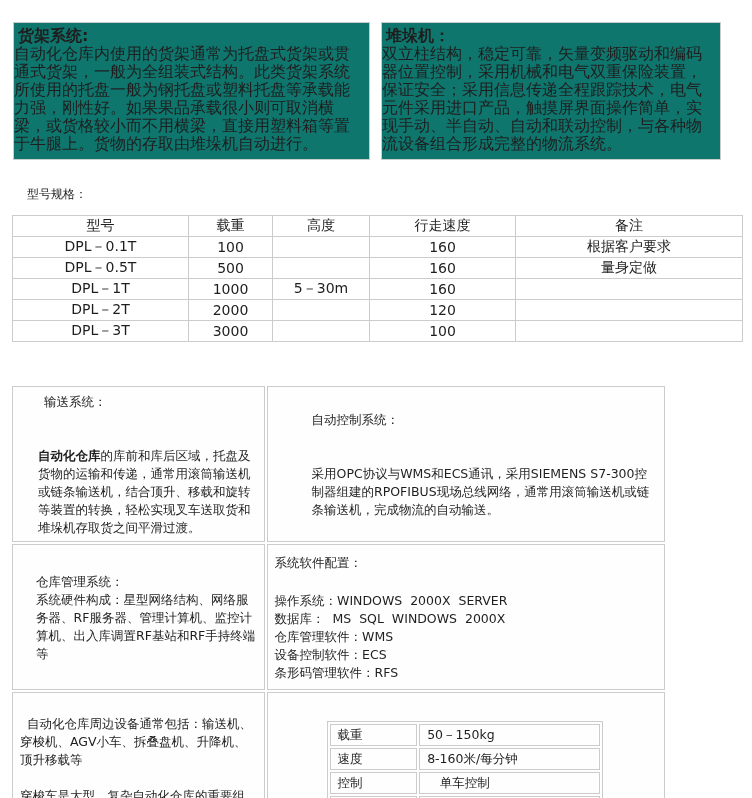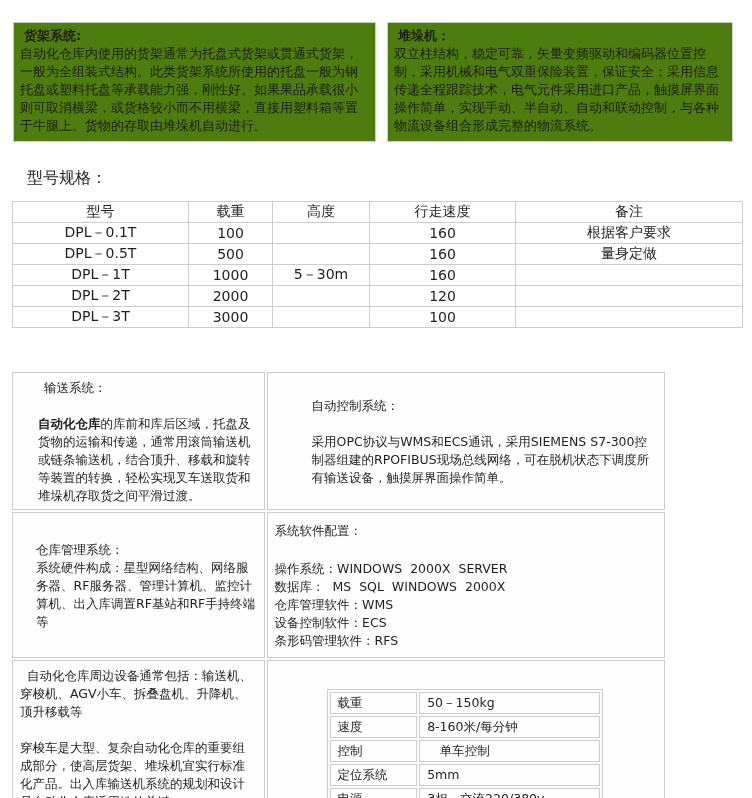--- a/index.html
+++ b/index.html
@@ -1,40 +1,40 @@
 <!DOCTYPE html>
 <html><head>
 <meta charset="utf-8">
 <style>
   html,body { margin:0; padding:0; background:#ffffff; }
   body { width:752px; height:798px; font-family:"DejaVu Sans","Liberation Sans",sans-serif; color:#1e1e1e; }
   .page { position:relative; width:752px; height:798px; overflow:hidden; background:#fff; }
 
   
   .top-row { display:flex; gap:11px; margin:22px 10px 0 13px; }
-  .tbox { border:1px solid #cccccc; background:#4d7c0f; font-size:13px; line-height:18px; padding:4px 6px 6px 6px; }
+  .tbox { border:1px solid #cccccc; background:#0f766e; font-size:16px; line-height:18px; padding:4px 6px 6px 0; }
   .tbox-left  { width:349px; }
   .tbox-right { width:332px; }
   .tbox-title { font-weight:bold; padding-left:4px; }
 
   
-  .spec-heading { margin:26px 0 0 27px; font-size:16px; }
+  .spec-heading { margin:26px 0 0 27px; font-size:12px; }
 
   
   .spec-table { margin:12px 0 0 12px; border-collapse:collapse; table-layout:fixed; width:730px; }
   .spec-table td { border:1px solid #cccccc; height:20px; text-align:center; font-size:14px; padding:0; overflow:hidden; white-space:nowrap; }
 
   
   .bottom-table { margin:42px 0 0 10px; border-collapse:separate; border-spacing:2px; table-layout:fixed; width:657px; }
   .bottom-table td { border:1px solid #cccccc; vertical-align:middle; font-size:12.5px; line-height:18px; padding:4px 7px; background:#fefefe; }
   .col-l { width:251px; }
   .col-r { width:396px; }
   .sec-title { margin:2px 0 0 0; }
   .indent1 { padding-left:6px; }
-  .para { margin-top:18px; }
+  .para { margin-top:36px; }
   .para-tight { margin-top:0; }
   .b { font-weight:bold; }
   .cfg-lines { margin-top:20px; }
   .cfg-line { white-space:pre-wrap; }
   .p-indent { text-indent:7px; }
   .gap-line { height:18px; }
 
   
   .small-table { border-collapse:separate; border-spacing:2px; border:1px solid #cccccc; margin:24px 0 10px 52px; table-layout:fixed; width:276px; }
   .small-table td { border:1px solid #cccccc; height:17px; font-size:12.5px; padding:1px 7px; text-align:left; white-space:pre-wrap; overflow:hidden; }
@@ -119,42 +119,42 @@
         <col class="col-r">
       </colgroup>
     <tbody>
       <tr>
         <td style="height:124px; vertical-align:top;padding-left:25px;">
           <div class="sec-title indent1">输送系统：</div>
           <div class="para"><span class="b">自动化仓库</span><span>的库前和库后区域，托盘及货物的运输和传递，通常用滚筒输送机或链条输送机，结合顶升、移载和旋转等装置的转换，轻松实现叉车送取货和堆垛机存取货之间平滑过渡。</span></div>
         </td>
         <td style="height:124px;padding-left:44px;">
           <div class="sec-title">自动控制系统：</div>
-          <div class="para">采用OPC协议与WMS和ECS通讯，采用SIEMENS S7-300控制器组建的RPOFIBUS现场总线网络，可在脱机状态下调度所有输送设备，触摸屏界面操作简单。</div>
+          <div class="para">采用OPC协议与WMS和ECS通讯，采用SIEMENS S7-300控制器组建的RPOFIBUS现场总线网络，通常用滚筒输送机或链条输送机，完成物流的自动输送。</div>
         </td>
       </tr>
       <tr>
         <td style="height:136px;padding-left:23px;">
           <div class="sec-title">仓库管理系统：</div>
           <div class="para-tight">系统硬件构成：星型网络结构、网络服务器、RF服务器、管理计算机、监控计算机、出入库调置RF基站和RF手持终端等</div>
         </td>
         <td style="height:136px;">
           <div class="sec-title">系统软件配置：</div>
           <div class="cfg-lines">
             <div class="cfg-line">操作系统：WINDOWS  2000X  SERVER</div>
             <div class="cfg-line">数据库：  MS  SQL  WINDOWS  2000X</div>
             <div class="cfg-line">仓库管理软件：WMS</div>
             <div class="cfg-line">设备控制软件：ECS</div>
             <div class="cfg-line">条形码管理软件：RFS</div>
           </div>
         </td>
       </tr>
       <tr>
         <td style="height:142px; vertical-align:top;">
-          <div class="p-indent" style="margin-top:2px;">自动化仓库周边设备通常包括：输送机、穿梭机、AGV小车、拆叠盘机、升降机、顶升移载等</div>
+          <div class="p-indent" style="margin-top:18px;">自动化仓库周边设备通常包括：输送机、穿梭机、AGV小车、拆叠盘机、升降机、顶升移载等</div>
           <div class="gap-line"></div>
           <div>穿梭车是大型、复杂自动化仓库的重要组成部分，使高层货架、堆垛机宜实行标准化产品。出入库输送机系统的规划和设计是自动化仓库适用性的关键</div>
         </td>
         <td style="height:142px; vertical-align:top;">
           <table class="small-table">
             <colgroup>
                 <col class="small-col-label">
                 <col class="small-col-value">
               </colgroup>
             <tbody>

